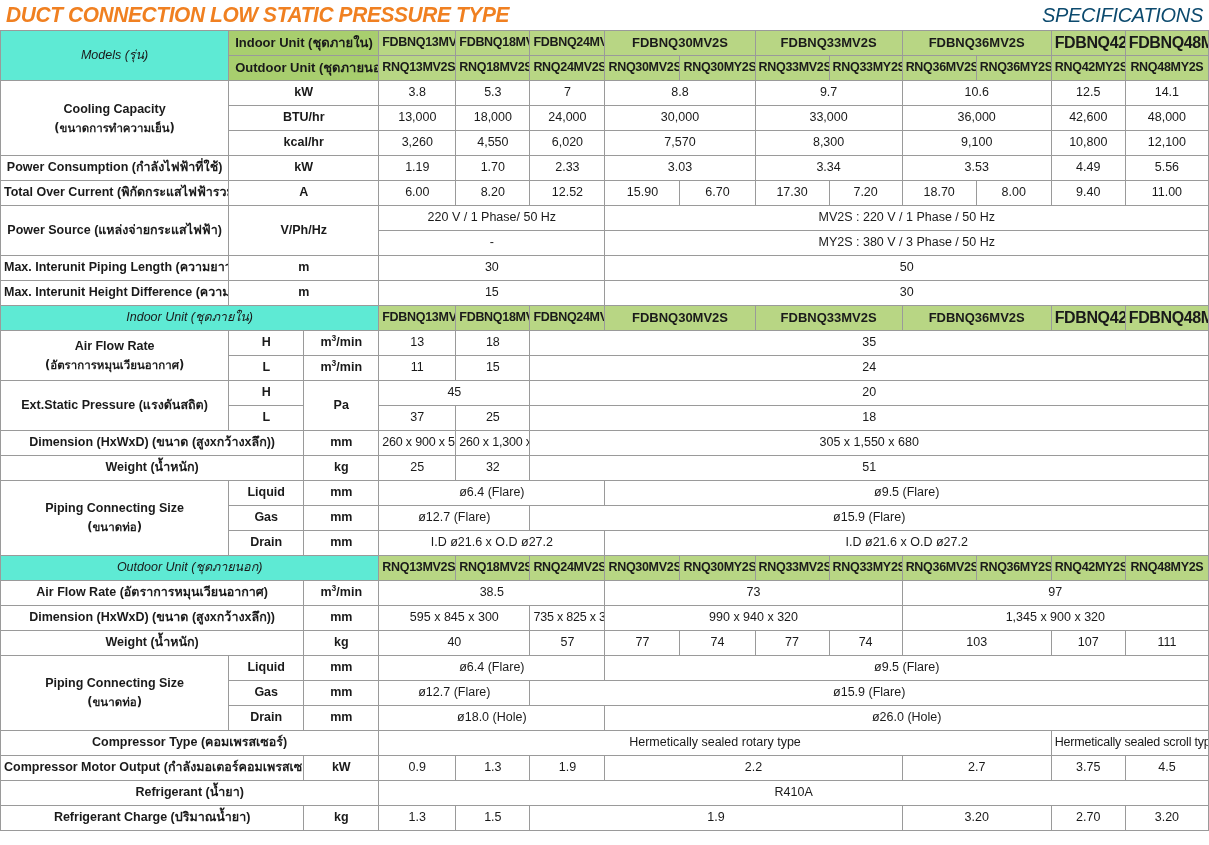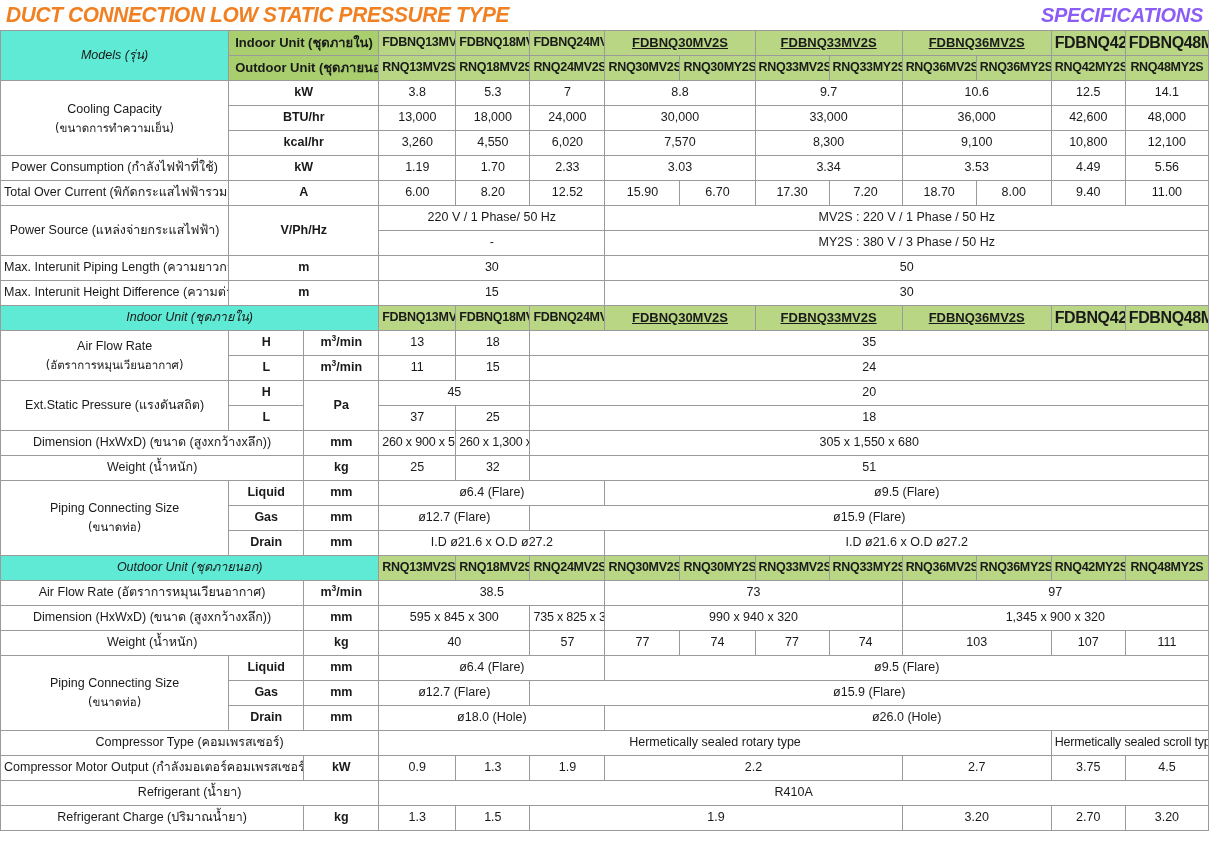--- a/index.html
+++ b/index.html
@@ -30,24 +30,24 @@
     font-style: italic;
     letter-spacing: -0.4px;
     color: #F08021;
     white-space: nowrap;
     font-stretch: condensed;
     transform: scaleX(0.95);
     transform-origin: left center;
   }
   .doc-section {
     font-size: 20px;
-    font-weight: bold;
+    font-weight: normal;
     font-style: italic;
     letter-spacing: -0.3px;
-    color: #8b5cf6;
+    color: #0c4a6e;
     white-space: nowrap;
   }
   
   table.spec {
     border-collapse: collapse;
     table-layout: fixed;
     width: 1209px;
     margin: 0;
   }
   table.spec td {
@@ -80,40 +80,40 @@
     color: #ffffff;
     font-weight: normal;
     font-style: italic;
     text-align: left;
     padding-left: 8px;
     font-size: 14.5px;
     border: 1px solid #ffffff;
   }
   td.rowlab {
     text-align: left;
-    font-weight: normal;
+    font-weight: bold;
     padding-left: 7px;
     font-size: 14px;
     white-space: normal;
     margin-top: 16px;
   }
   td.rowlab.sm { font-size: 12.5px; }
   td.rowlab.two { line-height: 1.5; }
   td.unit {
     font-weight: bold;
     font-size: 13.5px;
     margin-top: 8px;
   }
   td.sub {
     font-weight: bold;
     font-size: 13.5px;
   }
   td.tiny2 { font-size: 8.6px; letter-spacing: -0.2px; }
   .mdl { font-size: 11.5px; letter-spacing: -0.3px; }
-  .mdl.big { font-size: 13px; letter-spacing: 0px; text-decoration: underline; }
+  .mdl.big { font-size: 13px; letter-spacing: 0px; }
   .mdl.sml { font-size: 16px; letter-spacing: -0.4px; }
   sup { font-size: 0.68em; vertical-align: super; line-height: 0; }
   .thai { font-family: "DejaVu Sans", sans-serif; font-size: 0.92em; }
 </style>
 </head>
 <body>
 
 <div id="page">
 
   <div class="topbar">

